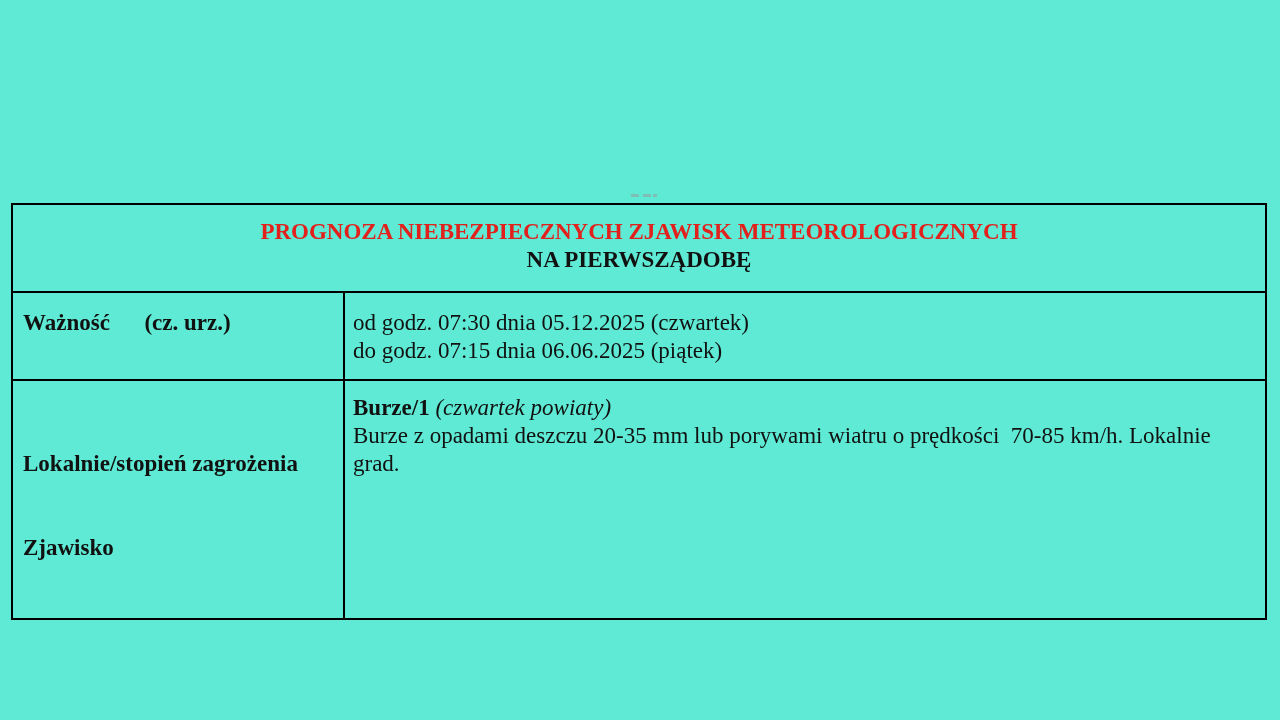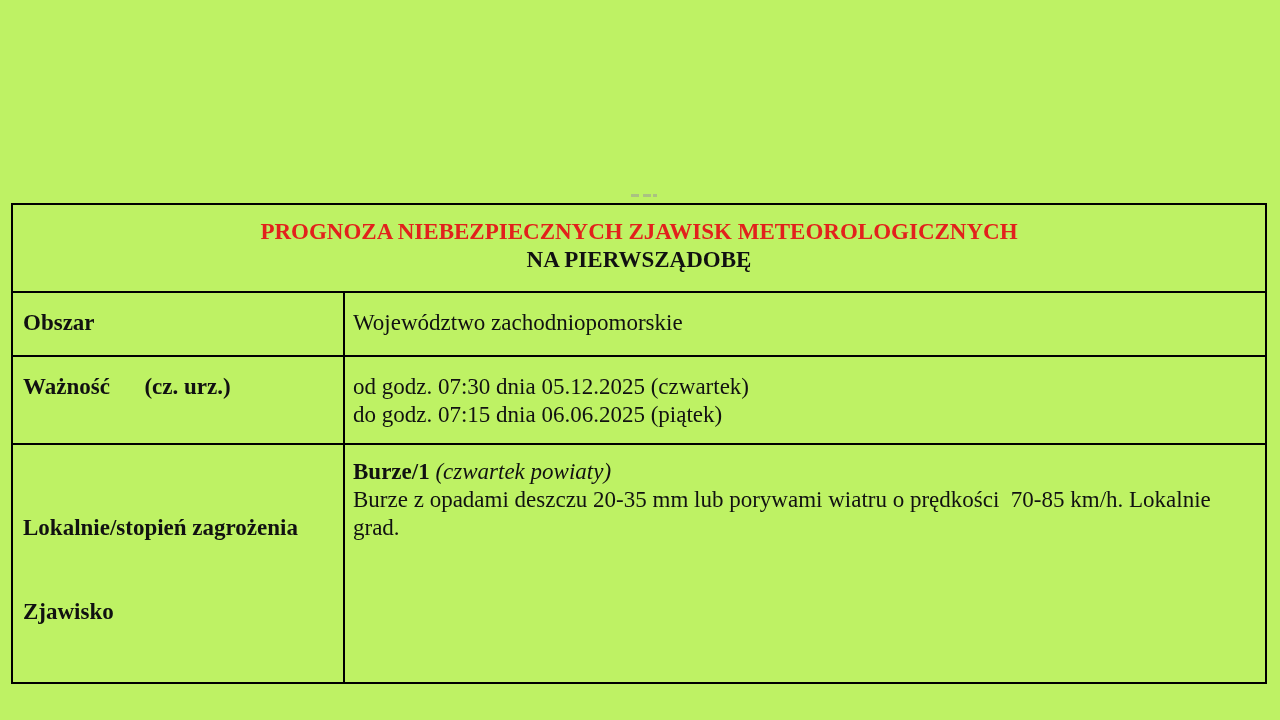--- a/index.html
+++ b/index.html
@@ -4,21 +4,21 @@
 <style>
   html, body {
     margin: 0;
     padding: 0;
     background: #ffffff;
   }
   .page {
     position: relative;
     width: 1280px;
     height: 720px;
-    background: #bef264;
+    background: #5eead4;
     overflow: hidden;
     font-family: "Liberation Serif", "DejaVu Serif", serif;
     color: #111111;
   }
   
   .artifact {
     position: absolute;
     left: 631px;
     top: 194px;
     width: 26px;
@@ -78,24 +78,20 @@
     </colgroup>
 
     <tbody>
         <tr>
       <td class="title-cell" colspan="2">
         <div class="title-line1">PROGNOZA NIEBEZPIECZNYCH ZJAWISK METEOROLOGICZNYCH</div>
         <div class="title-line2">NA PIERWSZĄDOBĘ</div>
       </td>
     </tr>
 
-    <tr class="row-area">
-      <td class="label-cell">Obszar</td>
-      <td class="value-cell">Województwo zachodniopomorskie</td>
-    </tr>
 
     <tr class="row-validity">
       <td class="label-cell">Ważność      (cz. urz.)</td>
       <td class="value-cell">
         <div>od godz. 07:30 dnia 05.12.2025 (czwartek)</div>
         <div>do godz. 07:15 dnia 06.06.2025 (piątek)</div>
       </td>
     </tr>
 
     <tr class="row-phenom">

